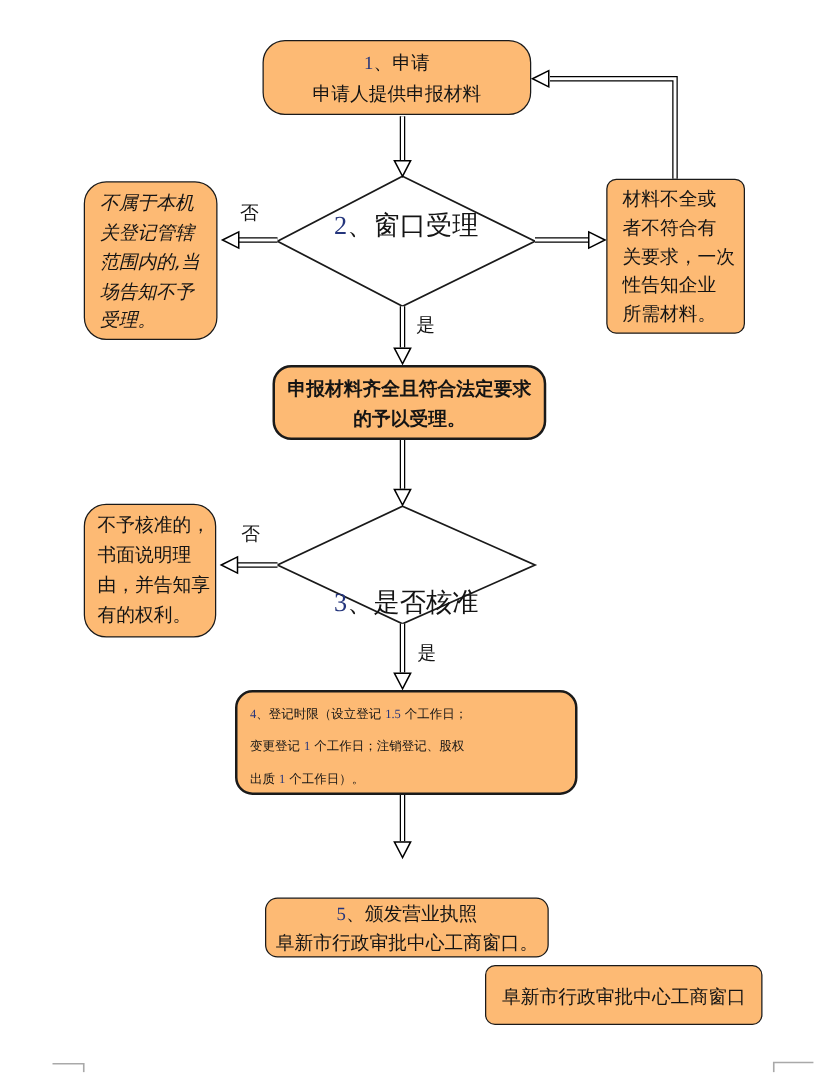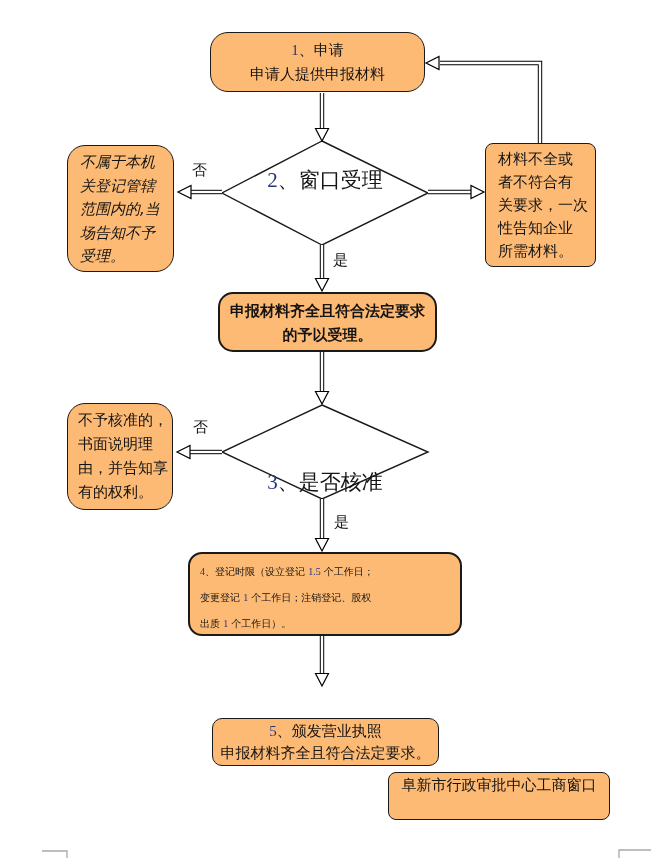--- a/index.html
+++ b/index.html
@@ -120,20 +120,20 @@
   </div>
 
   <div class="box thick" style="left:188px;top:552px;width:274px;height:84px;border-radius:14px;padding:5px 0 0 10px;line-height:26px;font-size:10px;">
     <div class="ln"><span class="num">4</span><span>、登记时限（设立登记 </span><span class="num">1.5</span><span> 个工作日；</span></div>
     <div class="ln"><span>变更登记 </span><span class="num">1</span><span> 个工作日；注销登记、股权</span></div>
     <div class="ln"><span>出质 </span><span class="num">1</span><span> 个工作日）。</span></div>
   </div>
 
   <div class="box center" style="left:212px;top:718px;width:227px;height:48px;border-radius:10px;padding-top:2px;line-height:21.5px;">
     <div class="ln"><span class="num">5</span><span>、颁发营业执照</span></div>
-    <div class="ln">申报材料齐全且符合法定要求。</div>
+    <div class="ln">阜新市行政审批中心工商窗口。</div>
   </div>
 
-  <div class="box center" style="left:388px;top:772px;width:222px;height:48px;border-radius:8px;padding-top:2px;line-height:21.5px;">
+  <div class="box center" style="left:388px;top:772px;width:222px;height:48px;border-radius:8px;padding-top:14px;line-height:21.5px;">
     <div class="ln">阜新市行政审批中心工商窗口</div>
   </div>
 
 </div>
 
 </body></html>

